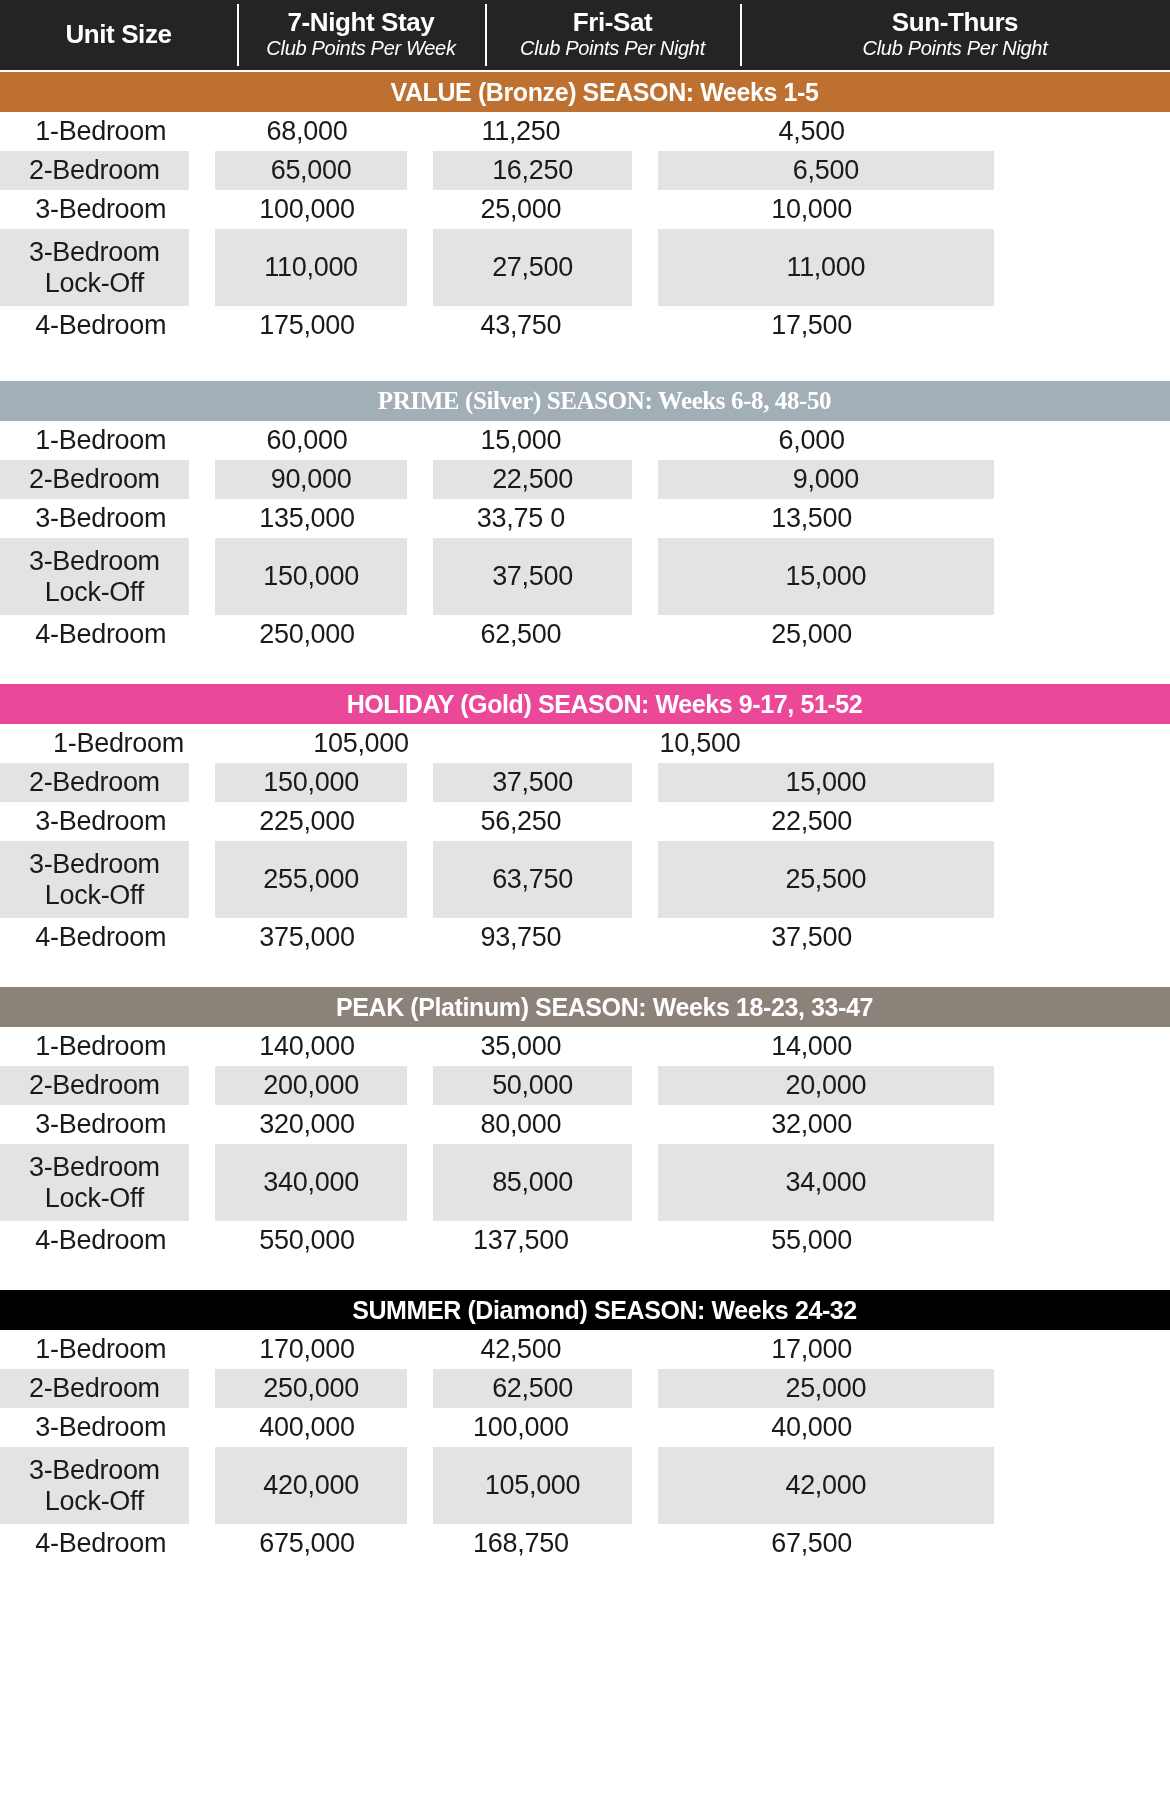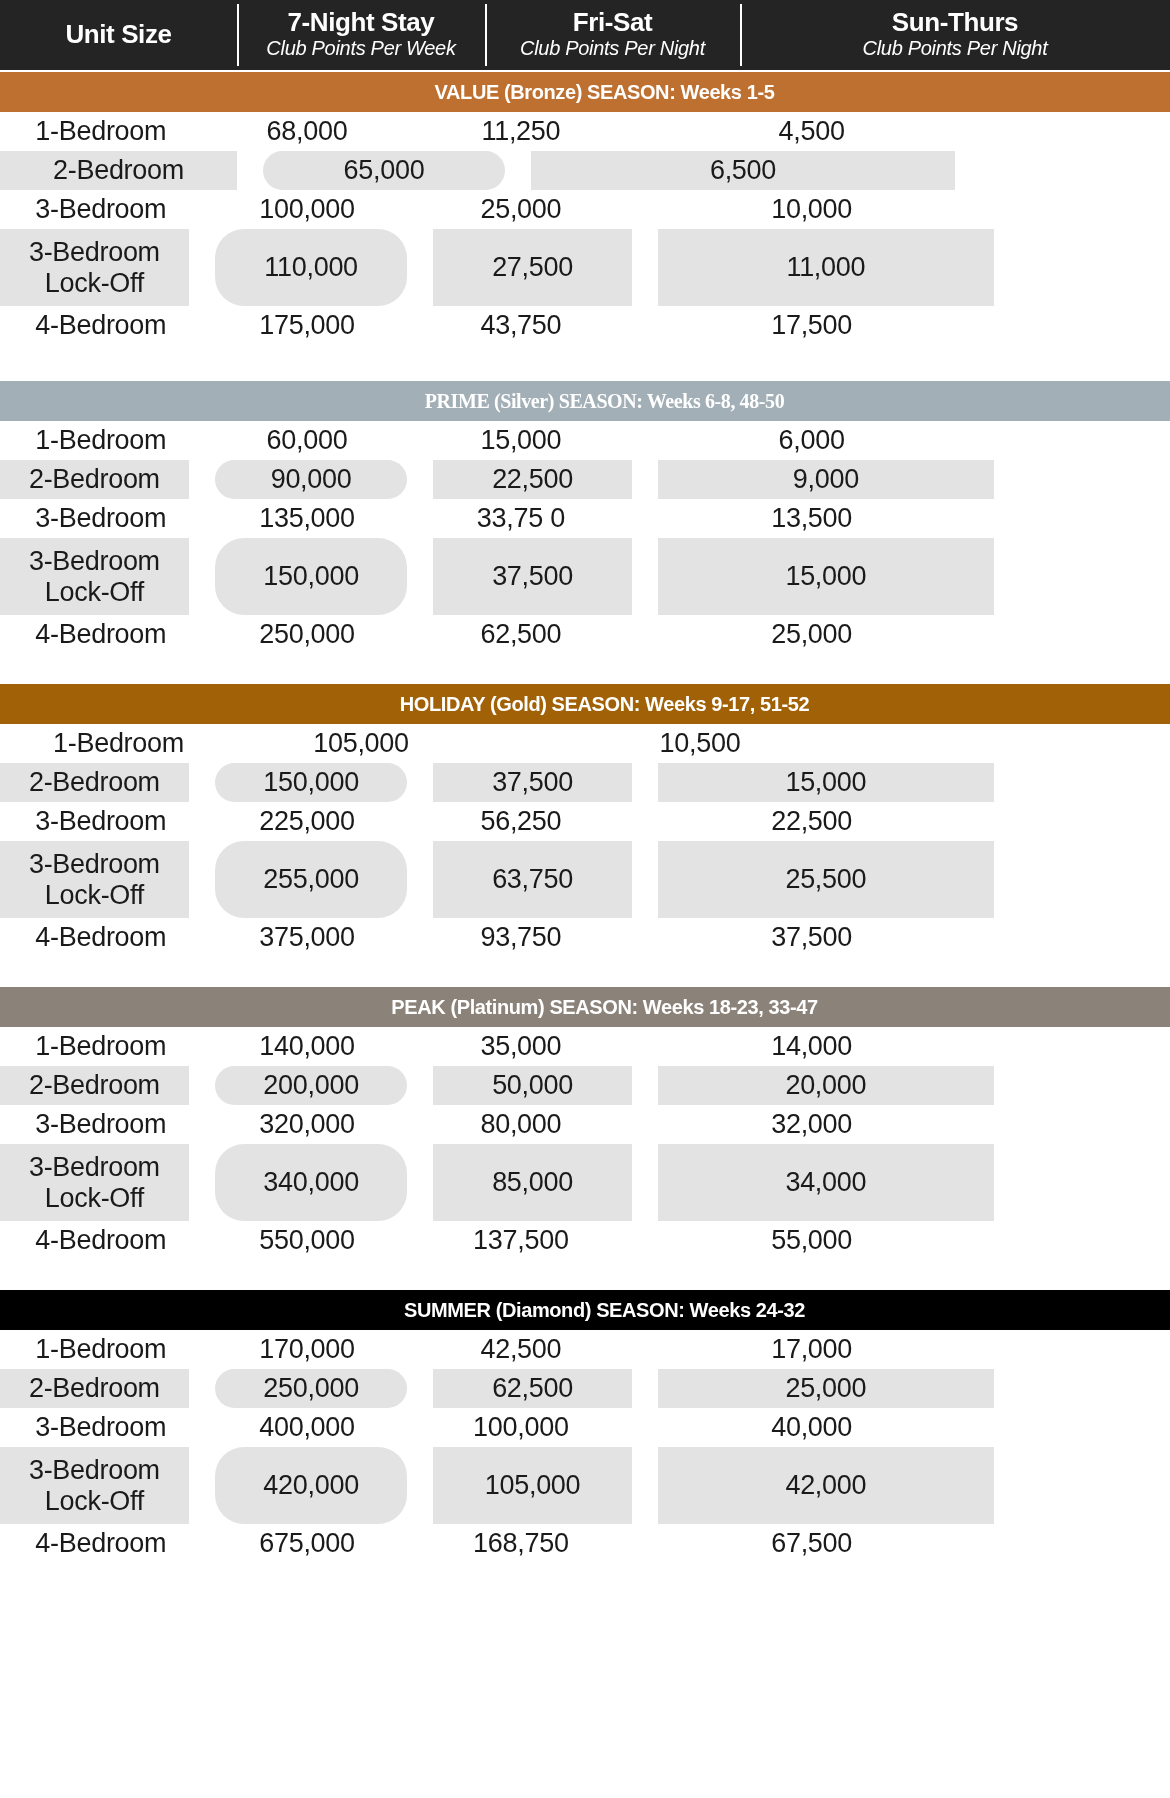--- a/index.html
+++ b/index.html
@@ -57,32 +57,32 @@
     font-size: 20px;
     font-style: italic;
     font-weight: normal;
     line-height: 1.15;
     letter-spacing: -0.3px;
     margin-top: 1px;
   }
 
   
   .c0 { width: 237px; }
-  .c1 { width: 248px; border-radius: 29px; }
+  .c1 { width: 248px; }
   .c2 { width: 255px; }
   .c3 { width: 430px; }
 
   
   .season-band {
     height: 40px;
     display: flex;
     align-items: center;
     justify-content: center;
     color: #ffffff;
-    font-size: 20px;
+    font-size: 25px;
     font-weight: bold;
     letter-spacing: -0.4px;
     width: 1170px;
     padding-left: 39px;
   }
 
   
   .rowgroup { width: 1170px; }
 
   .trow {
@@ -153,20 +153,21 @@
       <div class="rowgroup">
         <div class="trow">
           <div class="td c0">1-Bedroom</div>
           <div class="td c1">68,000</div>
           <div class="td c2">11,250</div>
           <div class="td c3">4,500</div>
         </div>
         <div class="trow shaded">
           <div class="td c0">2-Bedroom</div>
           <div class="td c1">65,000</div>
+          <div class="td c2">16,250</div>
           <div class="td c3">6,500</div>
         </div>
         <div class="trow">
           <div class="td c0">3-Bedroom</div>
           <div class="td c1">100,000</div>
           <div class="td c2">25,000</div>
           <div class="td c3">10,000</div>
         </div>
         <div class="trow shaded tall">
           <div class="td c0">3-Bedroom
@@ -213,21 +214,21 @@
           <div class="td c3">15,000</div>
         </div>
         <div class="trow">
           <div class="td c0">4-Bedroom</div>
           <div class="td c1">250,000</div>
           <div class="td c2">62,500</div>
           <div class="td c3">25,000</div>
         </div>
       </div>
       <div class="block-gap short"></div>
-      <div class="season-band" style="background: #a16207; color: rgb(255, 255, 255); justify-content: center;">
+      <div class="season-band" style="background: #ec4899; color: rgb(255, 255, 255); justify-content: center;">
         <span>HOLIDAY (Gold) SEASON: Weeks 9-17, 51-52</span>
       </div>
       <div class="rowgroup">
         <div class="trow">
           <div class="td c0">1-Bedroom</div>
           <div class="td c1">105,000</div>
           <div class="td c3">10,500</div>
         </div>
         <div class="trow shaded">
           <div class="td c0">2-Bedroom</div>

